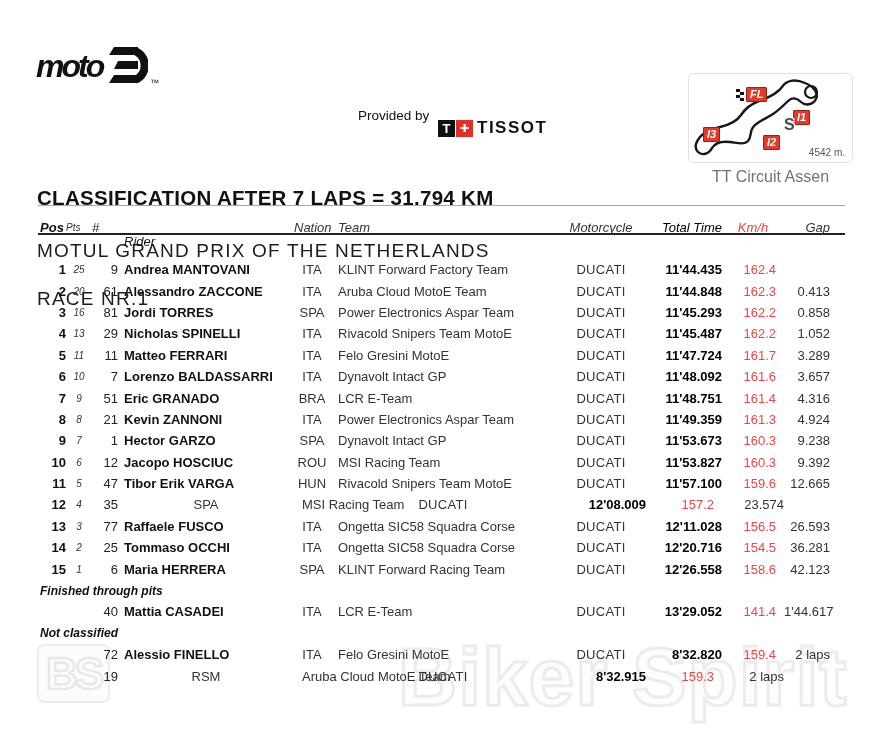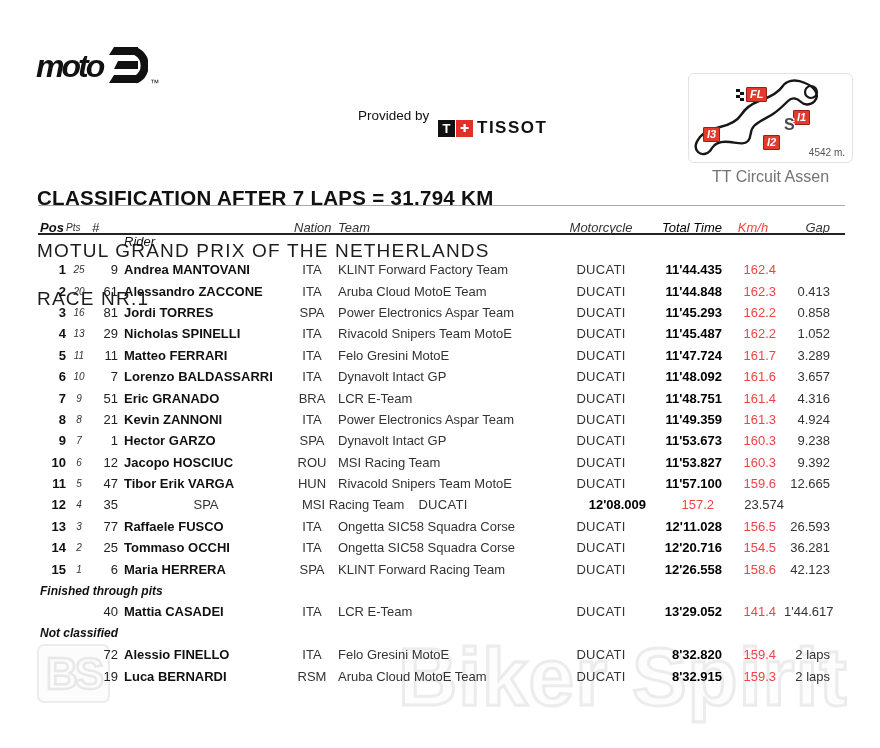--- a/index.html
+++ b/index.html
@@ -402,21 +402,20 @@
     <span class="c moto">DUCATI</span>
     <span class="c time">8'32.820</span>
     <span class="c kmh">159.4</span>
     <span class="c gap">2 laps</span>
   </div>
 
   <div class="trow">
     <span class="c pos"></span>
     <span class="c pts"></span>
     <span class="c num">19</span>
-    <span class="c rider">Luca BERNARDI</span>
     <span class="c nation">RSM</span>
     <span class="c team">Aruba Cloud MotoE Team</span>
     <span class="c moto">DUCATI</span>
     <span class="c time">8'32.915</span>
     <span class="c kmh">159.3</span>
     <span class="c gap">2 laps</span>
   </div>
 </div>
   </div>
 </div>

